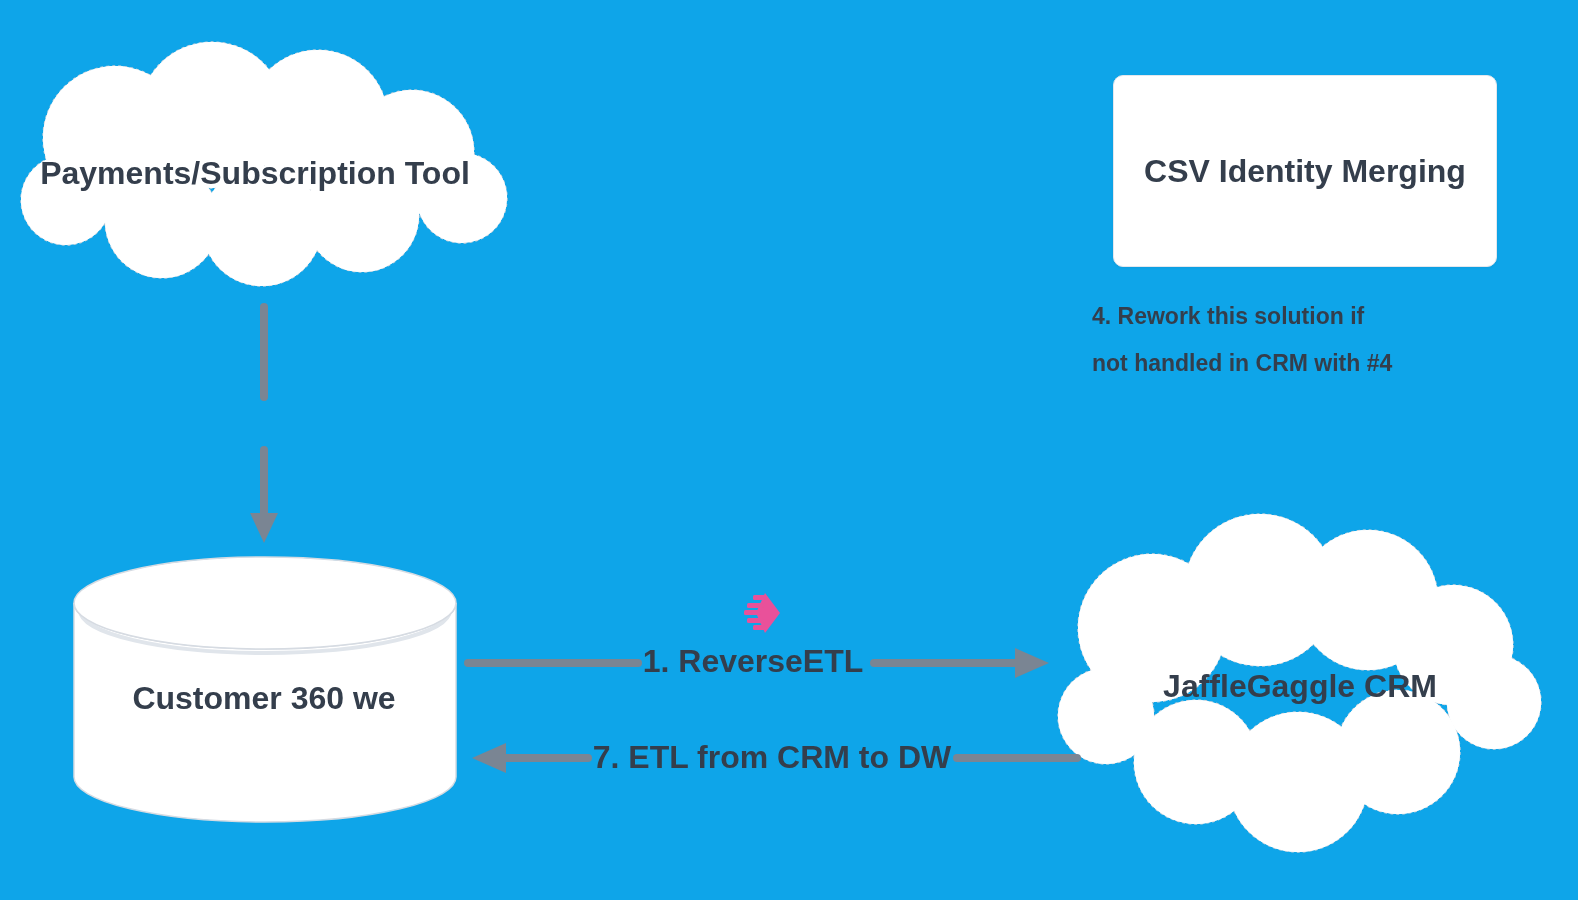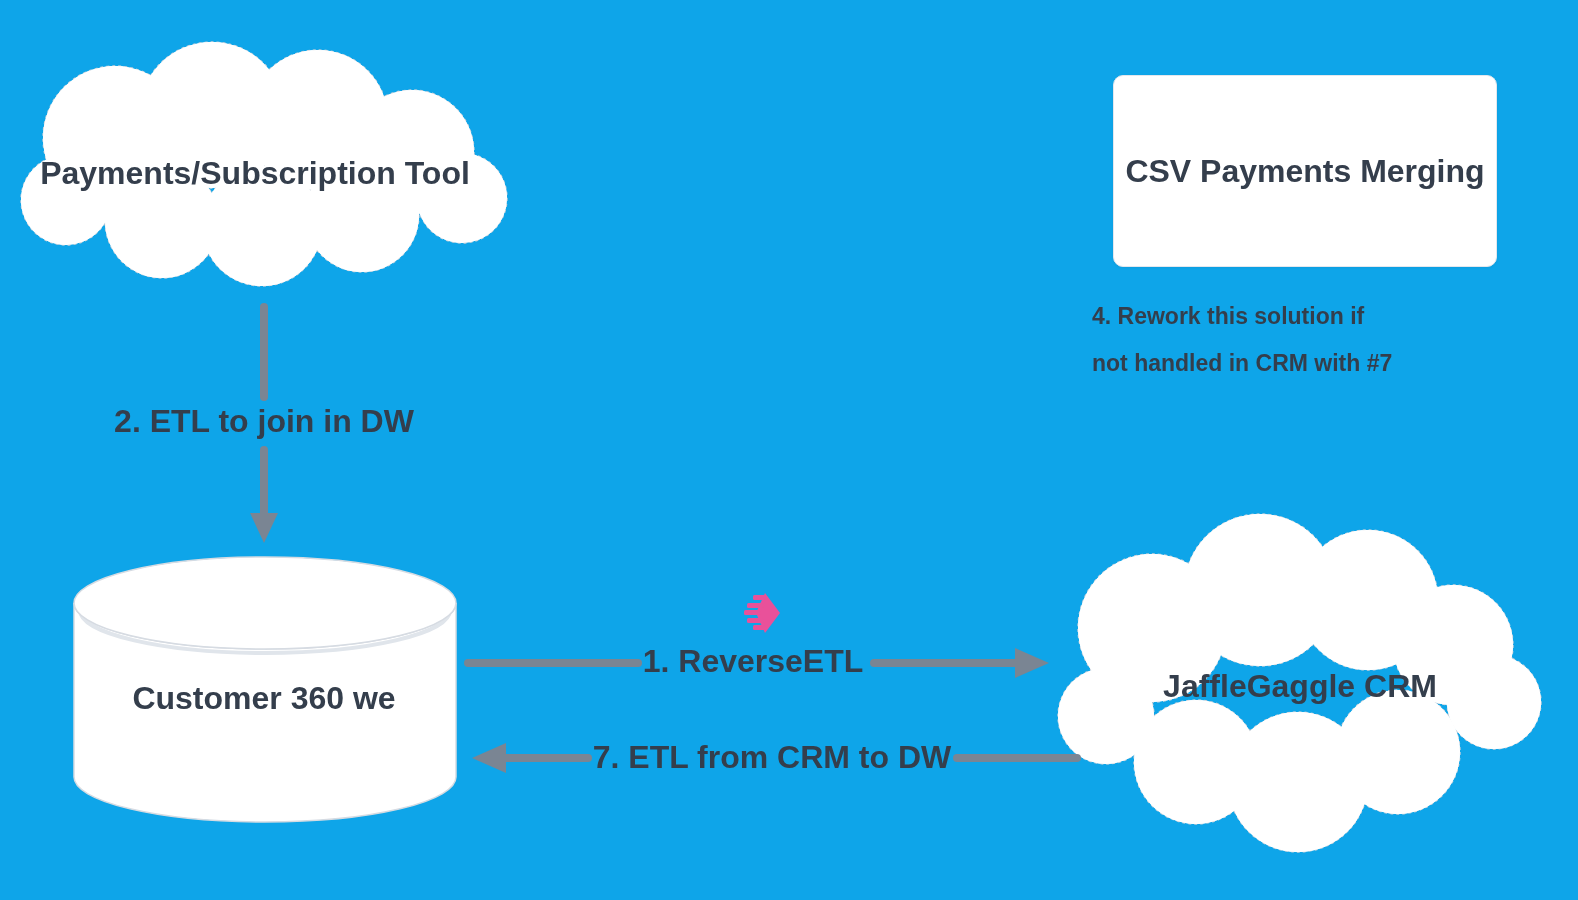--- a/index.html
+++ b/index.html
@@ -174,28 +174,27 @@
       <rect class="logo-part" x="0" y="18" width="17" height="5" rx="1.5"></rect>
       <rect class="logo-part" x="3" y="26" width="17" height="5" rx="1.5"></rect>
       <rect class="logo-part" x="9" y="33" width="13" height="5" rx="1.5"></rect>
     </g>
   </svg>
 
   <div class="csv-box"></div>
 
   <div class="label" style="left:25px; top:153px; width:460px;">Payments/Subscription Tool</div>
 
-  <div class="label" style="left:1113px; top:151px; width:384px;">CSV Payments Merging</div>
+  <div class="label" style="left:1113px; top:151px; width:384px;">CSV Identity Merging</div>
 
   <div class="note" style="left:1092px; top:293px;">
     <div>4. Rework this solution if</div>
-    <div>not handled in CRM with #7</div>
+    <div>not handled in CRM with #4</div>
   </div>
 
-  <div class="label" style="left:64px; top:401px; width:400px;">2. ETL to join in DW</div>
 
   <div class="label two-line" style="left:64px; top:674px; width:400px;">
     <div>Customer 360 we</div>
   </div>
 
   <div class="label" style="left:603px; top:641px; width:300px;">1. ReverseETL</div>
 
   <div class="label" style="left:572px; top:737px; width:400px;">7. ETL from CRM to DW</div>
 
   <div class="label" style="left:1100px; top:666px; width:400px;">JaffleGaggle CRM</div>

